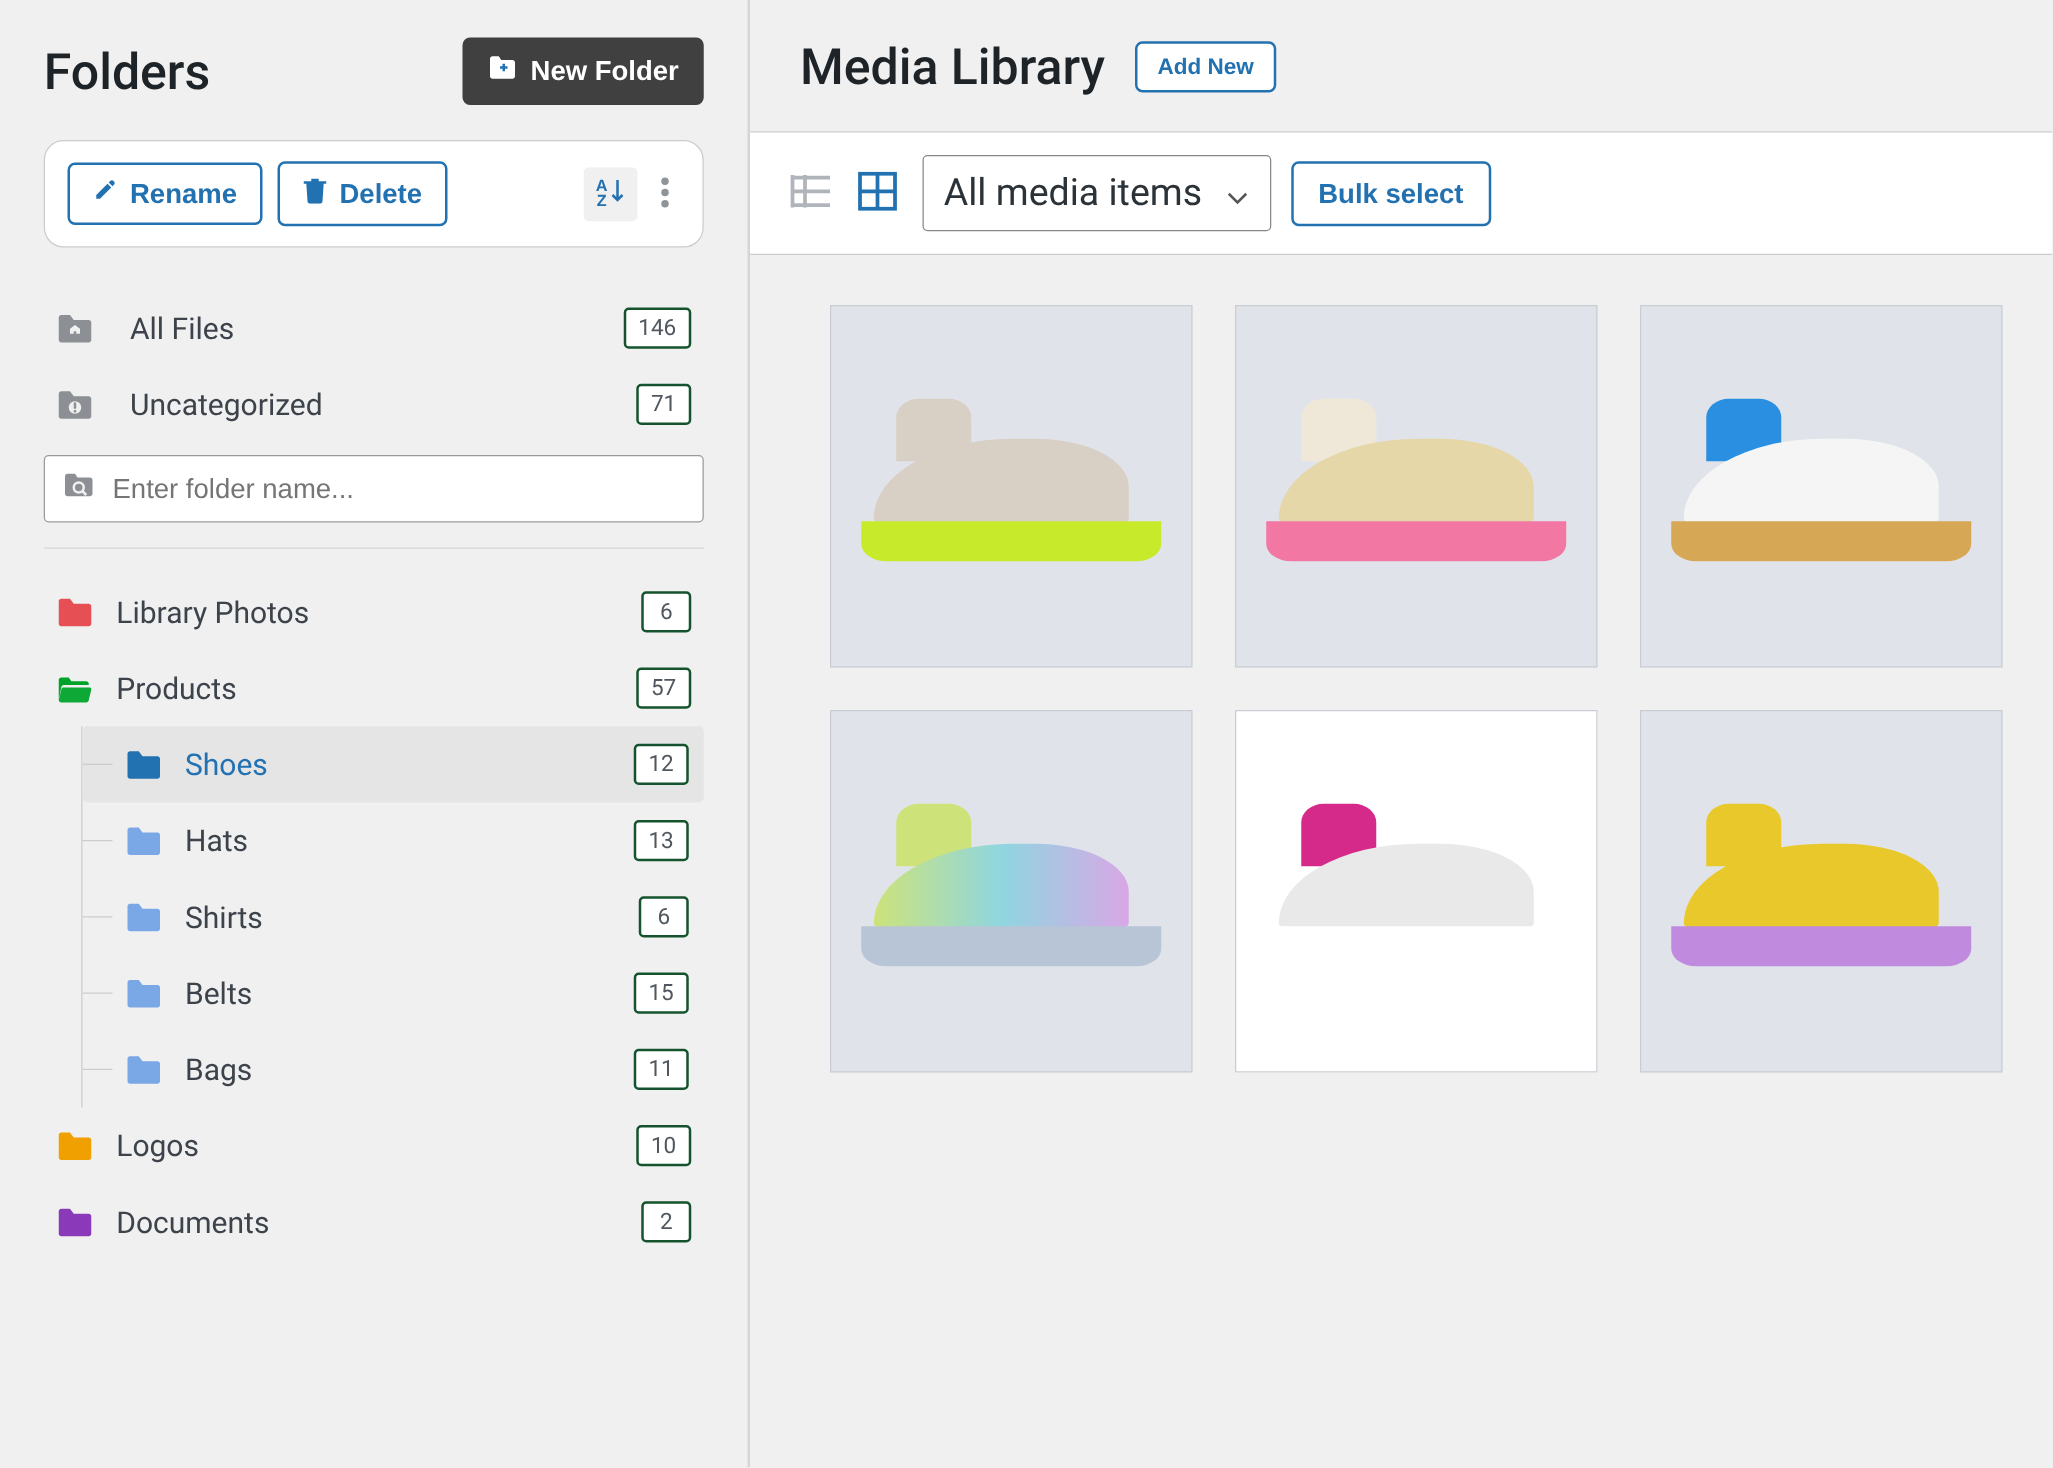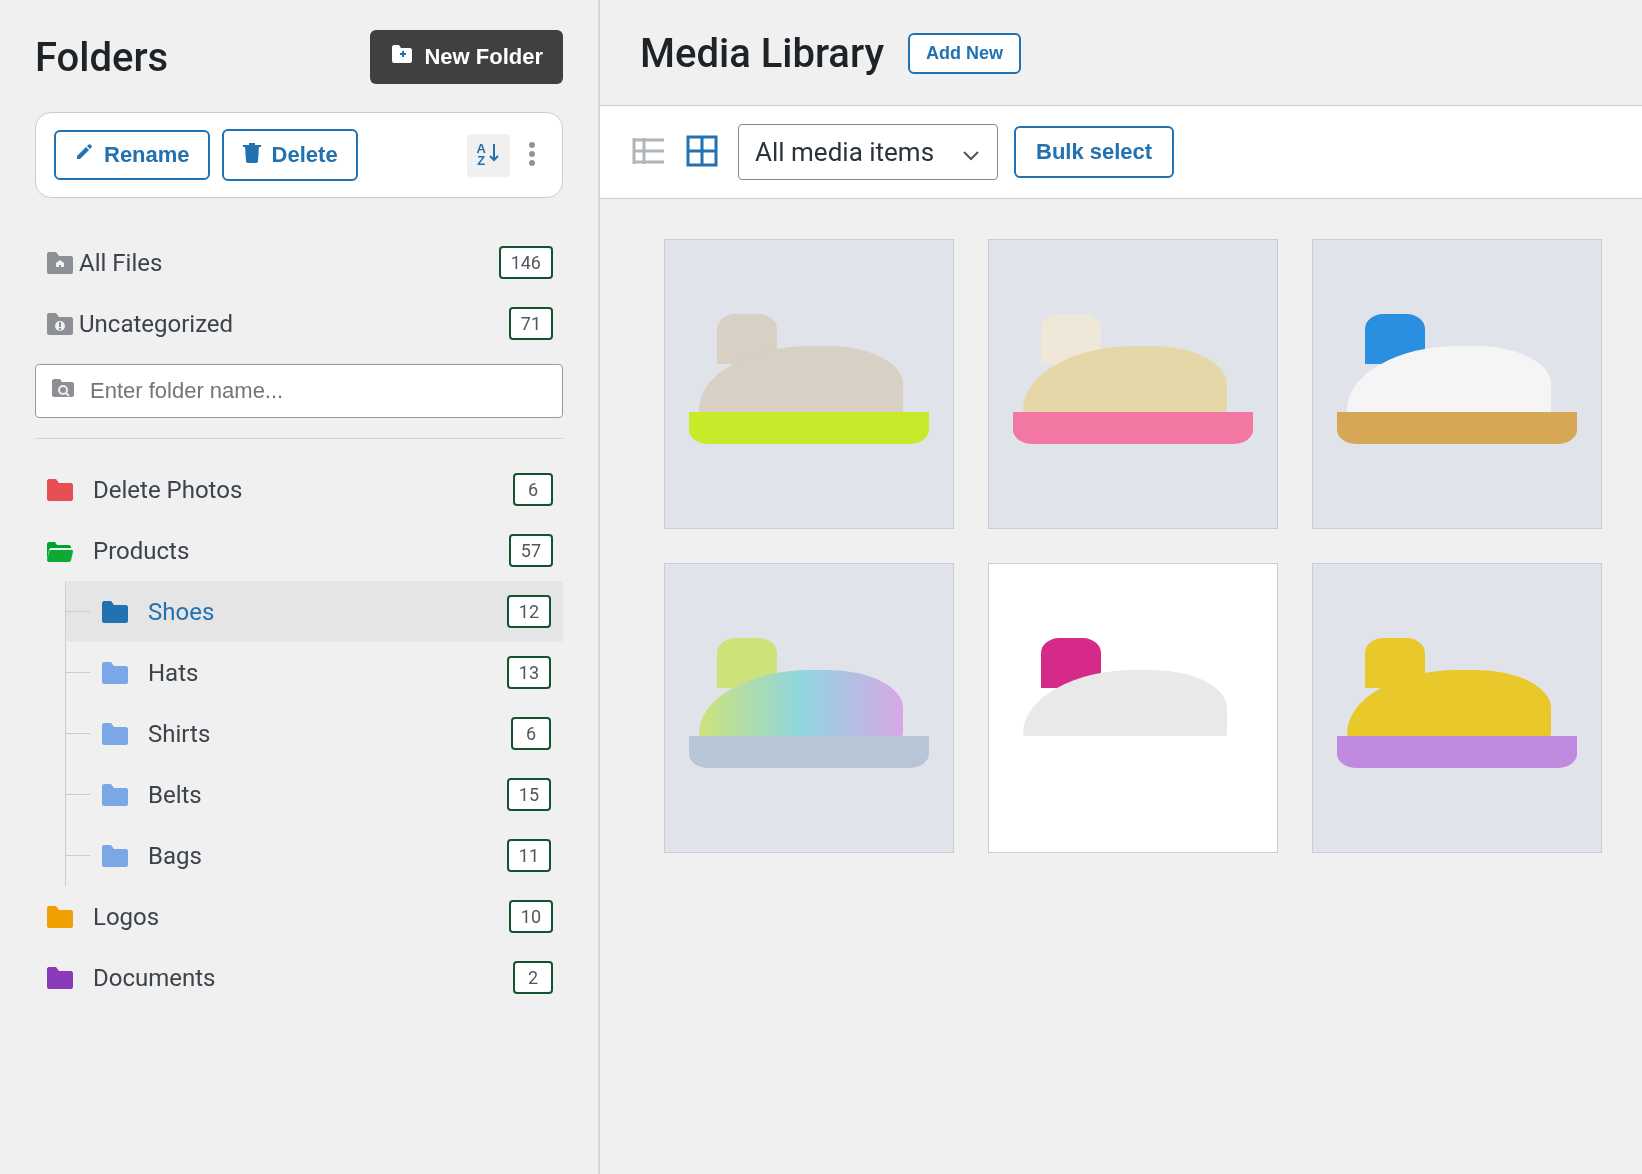--- a/index.html
+++ b/index.html
@@ -98,21 +98,21 @@
   align-items: center;
   padding: 14px 10px;
   cursor: pointer;
   border-radius: 4px;
 }
 .folder-item .icon { width: 34px; display: inline-flex; }
 .folder-label {
   font-size: 24px;
   color: #3c434a;
   flex: 1;
-  margin-left: 0;
+  margin-left: 25px;
 }
 .count-badge {
   background: #fff;
   border: 2px solid #14532d;
   border-radius: 4px;
   font-size: 18px;
   padding: 4px 10px;
   color: #50575e;
   min-width: 40px;
   text-align: center;
@@ -220,21 +220,21 @@
   background: transparent;
   border: none;
   cursor: pointer;
   padding: 4px;
 }
 .select {
   background: #fff;
   border: 1px solid #888;
   border-radius: 4px;
   padding: 12px 16px;
-  font-size: 26px;
+  font-size: 30px;
   color: #2c3338;
   display: inline-flex;
   align-items: center;
   gap: 18px;
   cursor: pointer;
   min-width: 260px;
   justify-content: space-between;
 }
 .grid {
   display: grid;
@@ -383,21 +383,21 @@
 
   <hr class="divider">
 
   <ul class="tree" id="folder-tree">
       <li class="tree-item">
     <span class="icon">
           <svg width="30" height="26" viewBox="0 0 30 26" fill="#e65054">
             <path d="M2 4c0-1 1-2 2-2h7l3 4h12c1 0 2 1 2 2v14c0 1-1 2-2 2H4c-1 0-2-1-2-2V4z"></path>
           </svg>
         </span>
-    <span class="tree-label">Delete Photos</span>
+    <span class="tree-label">Library Photos</span>
     <span class="count-badge">6</span>
       </li>
       <li class="tree-item">
     <span class="icon">
           <svg width="30" height="26" viewBox="0 0 30 26" fill="#00a32a">
             <path d="M2 6c0-1 1-2 2-2h6l2 3h12c1 0 2 1 2 2v1H6c-1 0-2 1-2 2L2 22V6z"></path>
             <path d="M5 12h22c1 0 1 1 1 2l-2 8c0 1-1 2-2 2H4c-1 0-2-1-2-2l2-8c0-1 1-2 1-2z" fill="#00a32a" opacity="0.95"></path>
           </svg>
         </span>
     <span class="tree-label">Products</span>

